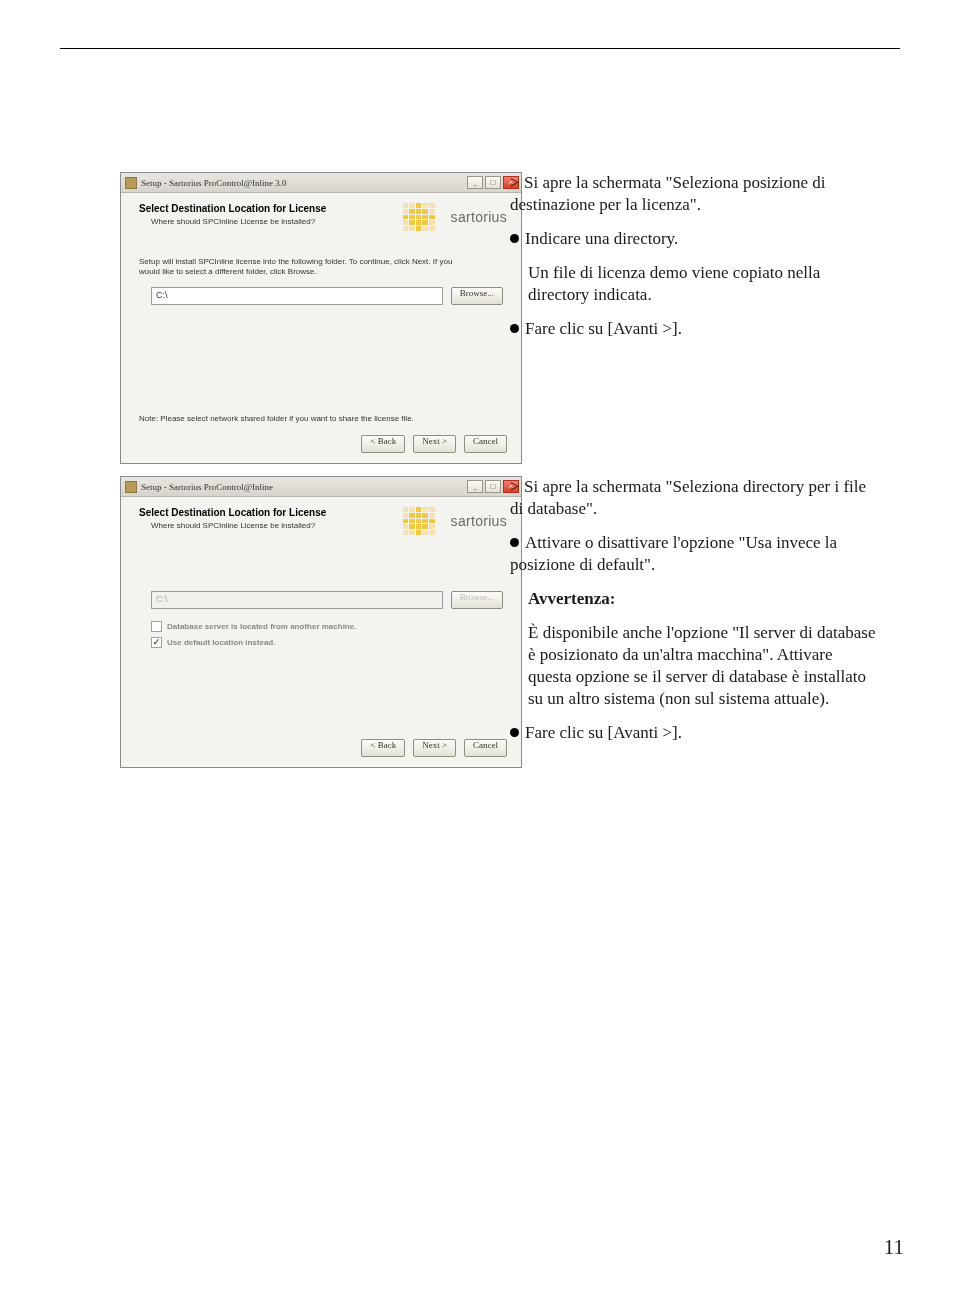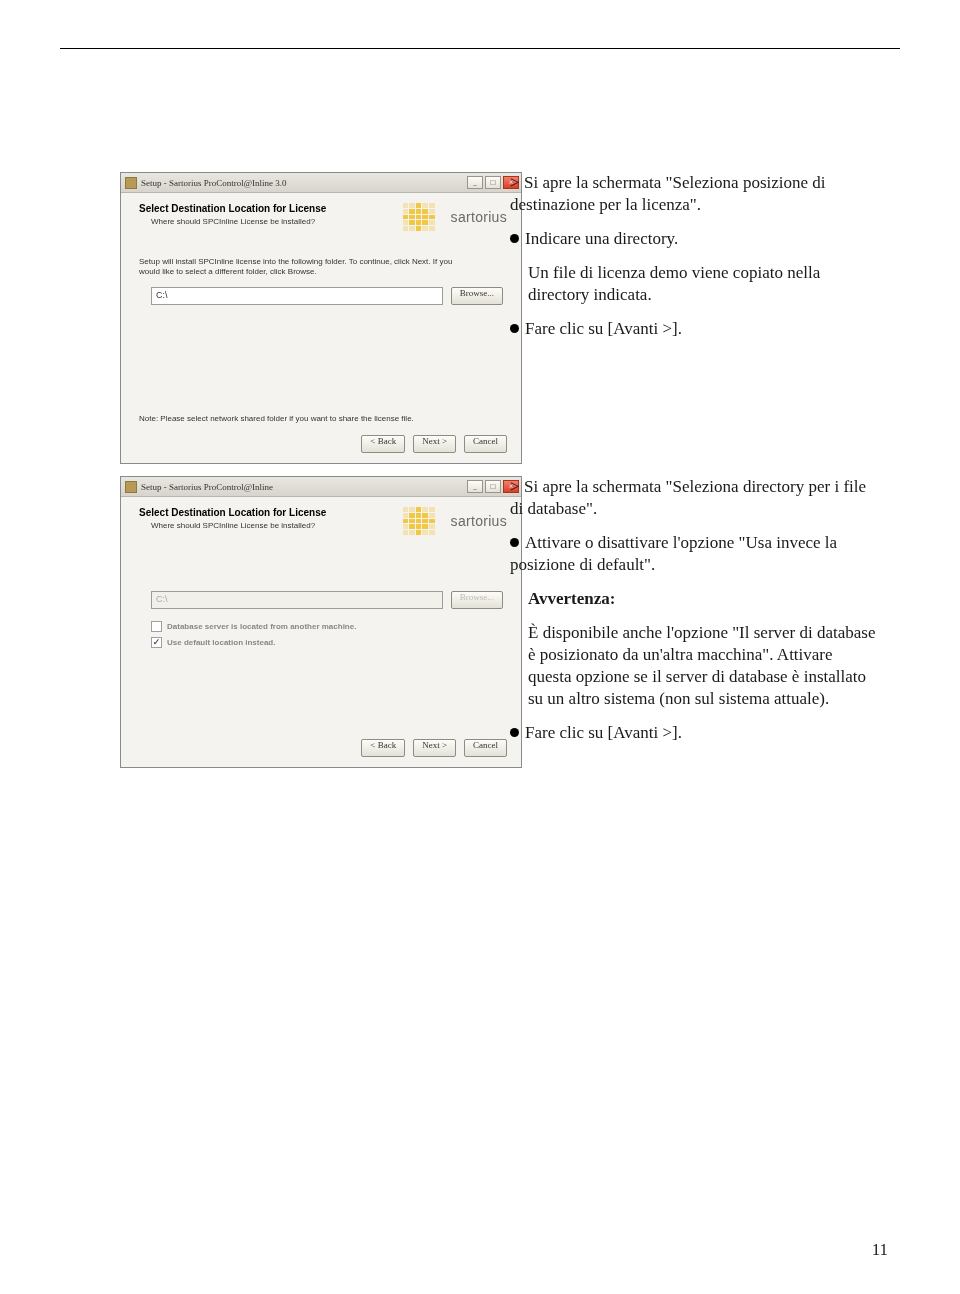--- a/index.html
+++ b/index.html
@@ -32,21 +32,21 @@
   .btn.dis { color: #bbb; }
   .chk-row { position: absolute; left: 30px; font-family: Arial, sans-serif; font-size: 8px; color: #888; display: flex; align-items: center; gap: 5px; font-weight: bold; }
   .chk { width: 11px; height: 11px; border: 1px solid #a0a0a0; background: #fff; font-size: 9px; text-align: center; line-height: 9px; color: #555; }
   .note { position: absolute; left: 18px; bottom: 40px; width: 320px; font-family: Arial, sans-serif; font-size: 8px; color: #333; }
   .bottom-btns { position: absolute; right: 14px; bottom: 10px; display: flex; gap: 8px; }
   .txt { position: absolute; left: 510px; width: 370px; font-size: 17px; line-height: 22px; }
   .txt p { margin-bottom: 12px; }
   .gt { display: inline-block; width: 14px; }
   .dot { display: inline-block; width: 9px; height: 9px; background: #000; border-radius: 50%; margin-right: 6px; vertical-align: 1px; }
   .bold { font-weight: bold; }
-  .pnum { position: absolute; bottom: 34px; right: 72px; font-size: 17px; }
+  .pnum { position: absolute; bottom: 34px; right: 56px; font-size: 21px; }
 </style>
 </head>
 <body>
 
 <div class="page">
   <div class="rule"></div>
 
   <div class="section section1">
     <div class="shot">
       <div class="titlebar">

